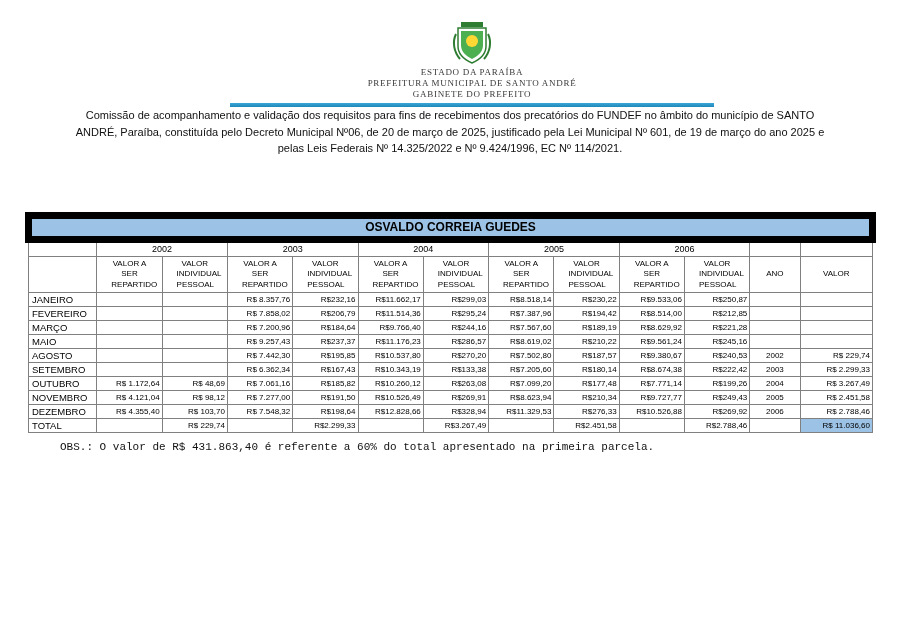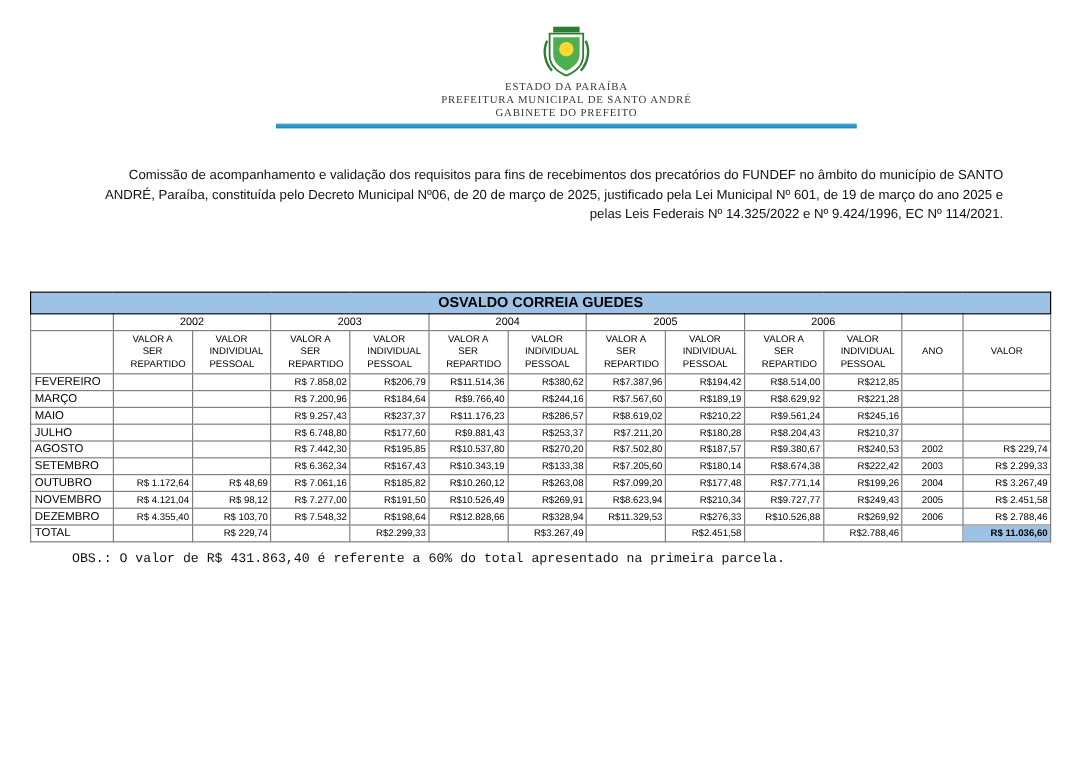--- a/index.html
+++ b/index.html
@@ -4,31 +4,31 @@
 <style>
   html,body{margin:0;padding:0;}
   body{
     width:900px;height:636px;background:#ffffff;color:#000;
     font-family:"Liberation Sans",sans-serif;overflow:hidden;position:relative;
   }
   .header-block{text-align:center;margin-top:22px;transform:translateX(22px);}
   .crest{display:block;margin:0 auto 3px auto;}
   .gov-line{font-family:"Liberation Serif",serif;font-size:9px;letter-spacing:0.7px;color:#3a3a3a;line-height:1.2;}
   .divider{width:484px;height:4px;background:linear-gradient(#3aa6d8,#2187b8);margin:4px auto 0 auto;}
-  .intro{width:772px;margin:31px auto 0 auto;text-align:right;font-size:11px;line-height:1.5;color:#111;}
+  .intro{width:772px;margin:0 auto 0 auto;text-align:center;font-size:11px;line-height:1.5;color:#111;}
   .table-wrap{margin:55px 24px 0 25px;}
   table{border-collapse:collapse;width:100%;table-layout:fixed;}
   td{border:1px solid #808080;font-size:8px;height:13px;padding:0 2px;overflow:hidden;white-space:nowrap;vertical-align:middle;}
-  .title-cell{background:#9cc2e5;font-weight:bold;font-size:12px;text-align:center;height:17px;border:1px solid #000000;}
+  .title-cell{background:#9cc2e5;font-weight:bold;font-size:12px;text-align:center;height:17px;border:7px solid #000000;}
   .year-cell{text-align:center;font-size:9px;height:12px;}
   .hdr{text-align:center;font-size:8px;white-space:pre-line;line-height:1.3;padding:2px 14px;height:auto;}
   .month{font-size:9.5px;text-align:left;padding-left:3px;}
   .val{text-align:right;}
   .center{text-align:center;}
-  .hl{background:#9cc2e5;font-weight:bold;}
+  .hl{background:#9cc2e5;font-weight:normal;}
   .total-lbl{font-size:9.5px;}
   .obs{margin:8px 0 0 60px;font-size:11px;color:#111;font-family:Liberation Mono, monospace;}
 </style>
 </head>
 <body>
 
 <div class="header-block">
   <svg class="crest" width="40" height="42" viewBox="0 0 40 42" aria-hidden="true">
     <rect x="9" y="0" width="22" height="5" fill="#2e7d32"></rect>
     <path d="M6 6 H34 V24 C34 33 27 38 20 41 C13 38 6 33 6 24 Z" fill="#ffffff" stroke="#2e7d32" stroke-width="1.5"></path>
@@ -107,27 +107,42 @@
 REPARTIDO</td>
           <td class="hdr">VALOR
 INDIVIDUAL
 PESSOAL</td>
           <td class="hdr">ANO</td>
           <td class="hdr">VALOR</td>
         </tr>
     </tbody>
     <tbody>
         <tr>
+          <td class="month">JANEIRO</td>
+          <td class="val"></td>
+          <td class="val"></td>
+          <td class="val">R$ 8.357,76</td>
+          <td class="val">R$232,16</td>
+          <td class="val">R$11.662,17</td>
+          <td class="val">R$299,03</td>
+          <td class="val">R$8.518,14</td>
+          <td class="val">R$230,22</td>
+          <td class="val">R$9.533,06</td>
+          <td class="val">R$250,87</td>
+          <td class="val center"></td>
+          <td class="val"></td>
+        </tr>
+        <tr>
           <td class="month">FEVEREIRO</td>
           <td class="val"></td>
           <td class="val"></td>
           <td class="val">R$ 7.858,02</td>
           <td class="val">R$206,79</td>
           <td class="val">R$11.514,36</td>
-          <td class="val">R$380,62</td>
+          <td class="val">R$295,24</td>
           <td class="val">R$7.387,96</td>
           <td class="val">R$194,42</td>
           <td class="val">R$8.514,00</td>
           <td class="val">R$212,85</td>
           <td class="val center"></td>
           <td class="val"></td>
         </tr>
         <tr>
           <td class="month">MARÇO</td>
           <td class="val"></td>
@@ -148,35 +163,20 @@
           <td class="val"></td>
           <td class="val"></td>
           <td class="val">R$ 9.257,43</td>
           <td class="val">R$237,37</td>
           <td class="val">R$11.176,23</td>
           <td class="val">R$286,57</td>
           <td class="val">R$8.619,02</td>
           <td class="val">R$210,22</td>
           <td class="val">R$9.561,24</td>
           <td class="val">R$245,16</td>
-          <td class="val center"></td>
-          <td class="val"></td>
-        </tr>
-        <tr>
-          <td class="month">JULHO</td>
-          <td class="val"></td>
-          <td class="val"></td>
-          <td class="val">R$ 6.748,80</td>
-          <td class="val">R$177,60</td>
-          <td class="val">R$9.881,43</td>
-          <td class="val">R$253,37</td>
-          <td class="val">R$7.211,20</td>
-          <td class="val">R$180,28</td>
-          <td class="val">R$8.204,43</td>
-          <td class="val">R$210,37</td>
           <td class="val center"></td>
           <td class="val"></td>
         </tr>
         <tr>
           <td class="month">AGOSTO</td>
           <td class="val"></td>
           <td class="val"></td>
           <td class="val">R$ 7.442,30</td>
           <td class="val">R$195,85</td>
           <td class="val">R$10.537,80</td>

